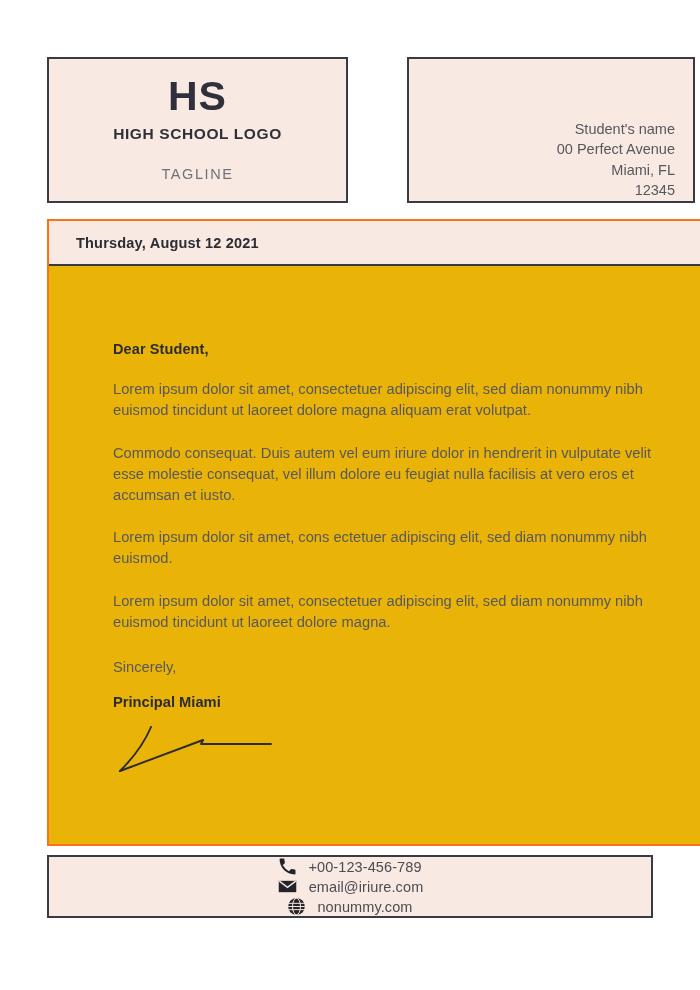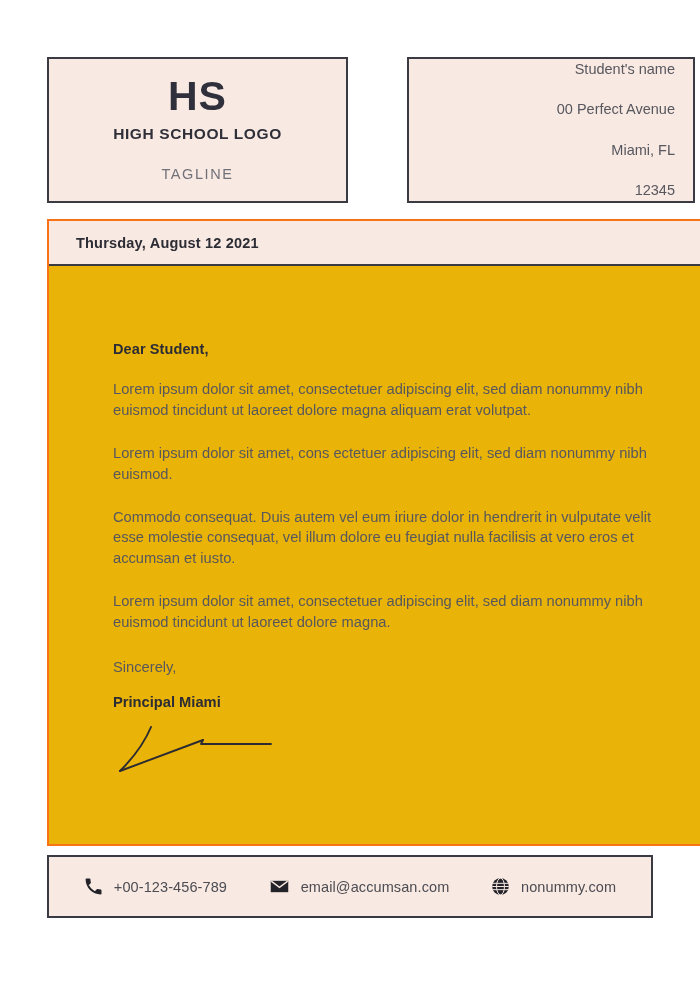--- a/index.html
+++ b/index.html
@@ -69,21 +69,21 @@
 
   .address-box {
     box-sizing: border-box;
     width: 288px;
     height: 146px;
     background: #f8e9e3;
     border: 2px solid #3a3a42;
     display: flex;
     flex-direction: column;
     align-items: flex-end;
-    justify-content: space-between;
+    justify-content: flex-end;
     padding-right: 18px;
   }
   .address-line {
     font-size: 14.5px;
     color: #57575e;
     line-height: 1.42;
     text-align: right;
   }
 
   
@@ -156,20 +156,21 @@
     top: 855px;
     width: 606px;
     height: 63px;
     box-sizing: border-box;
     background: #f8e9e3;
     border: 2px solid #3a3a42;
     display: flex;
     align-items: center;
     justify-content: space-around;
     padding: 0 14px;
+    flex-direction: column;
   }
   .contact-item {
     display: flex;
     align-items: center;
     gap: 11px;
   }
   .contact-text {
     font-size: 14.5px;
     color: #4c4c52;
     letter-spacing: 0.1px;
@@ -207,22 +208,22 @@
 
     <div class="date-bar">
       <span class="date-text">Thursday, August 12 2021</span>
     </div>
 
     <div class="letter-content">
 
       <div class="salutation">Dear Student,</div>
 
       <p class="para">Lorem ipsum dolor sit amet, consectetuer adipiscing elit, sed diam nonummy nibh euismod tincidunt ut laoreet dolore magna aliquam erat volutpat.</p>
+      <p class="para">Commodo consequat. Duis autem vel eum iriure dolor in hendrerit in vulputate velit esse molestie consequat, vel illum dolore eu feugiat nulla facilisis at vero eros et accumsan et iusto.</p>
       <p class="para">Lorem ipsum dolor sit amet, cons ectetuer adipiscing elit, sed diam nonummy nibh euismod.</p>
-      <p class="para">Commodo consequat. Duis autem vel eum iriure dolor in hendrerit in vulputate velit esse molestie consequat, vel illum dolore eu feugiat nulla facilisis at vero eros et accumsan et iusto.</p>
       <p class="para">Lorem ipsum dolor sit amet, consectetuer adipiscing elit, sed diam nonummy nibh euismod tincidunt ut laoreet dolore magna.</p>
 
       <div class="closing">Sincerely,</div>
 
       <div class="signer">Principal Miami</div>
 
       <svg class="signature" viewBox="0 0 170 60">
         <path d="M 36 7 C 31 19, 20 36, 5 51" fill="none" stroke="#2b2b31" stroke-width="1.9" stroke-linecap="round"></path>
         <path d="M 5 51 L 88 20" fill="none" stroke="#2b2b31" stroke-width="1.9" stroke-linecap="round"></path>
         <path d="M 88 20 L 86 24 L 156 24" fill="none" stroke="#2b2b31" stroke-width="1.9" stroke-linecap="round" stroke-linejoin="round"></path>
@@ -242,21 +243,21 @@
       <span class="contact-text">+00-123-456-789</span>
     </div>
 
     <div class="contact-item">
       <span class="contact-icon">
         <svg width="21" height="21" viewBox="0 0 24 24" fill="currentColor">
           <path d="M2 5.5h20v13H2v-13z"></path>
           <path d="M2.6 5.9 12 12.9l9.4-7" fill="none" stroke="#f8e9e3" stroke-width="1.6"></path>
         </svg>
       </span>
-      <span class="contact-text">email@accumsan.com</span>
+      <span class="contact-text">email@iriure.com</span>
     </div>
 
     <div class="contact-item">
       <span class="contact-icon">
         <svg width="19" height="19" viewBox="0 0 24 24">
           <circle cx="12" cy="12" r="10.5" fill="currentColor"></circle>
           <g fill="none" stroke="#f8e9e3" stroke-width="1.25">
             <ellipse cx="12" cy="12" rx="5" ry="10.5"></ellipse>
             <line x1="1.5" y1="8" x2="22.5" y2="8"></line>
             <line x1="1.5" y1="12" x2="22.5" y2="12"></line>

